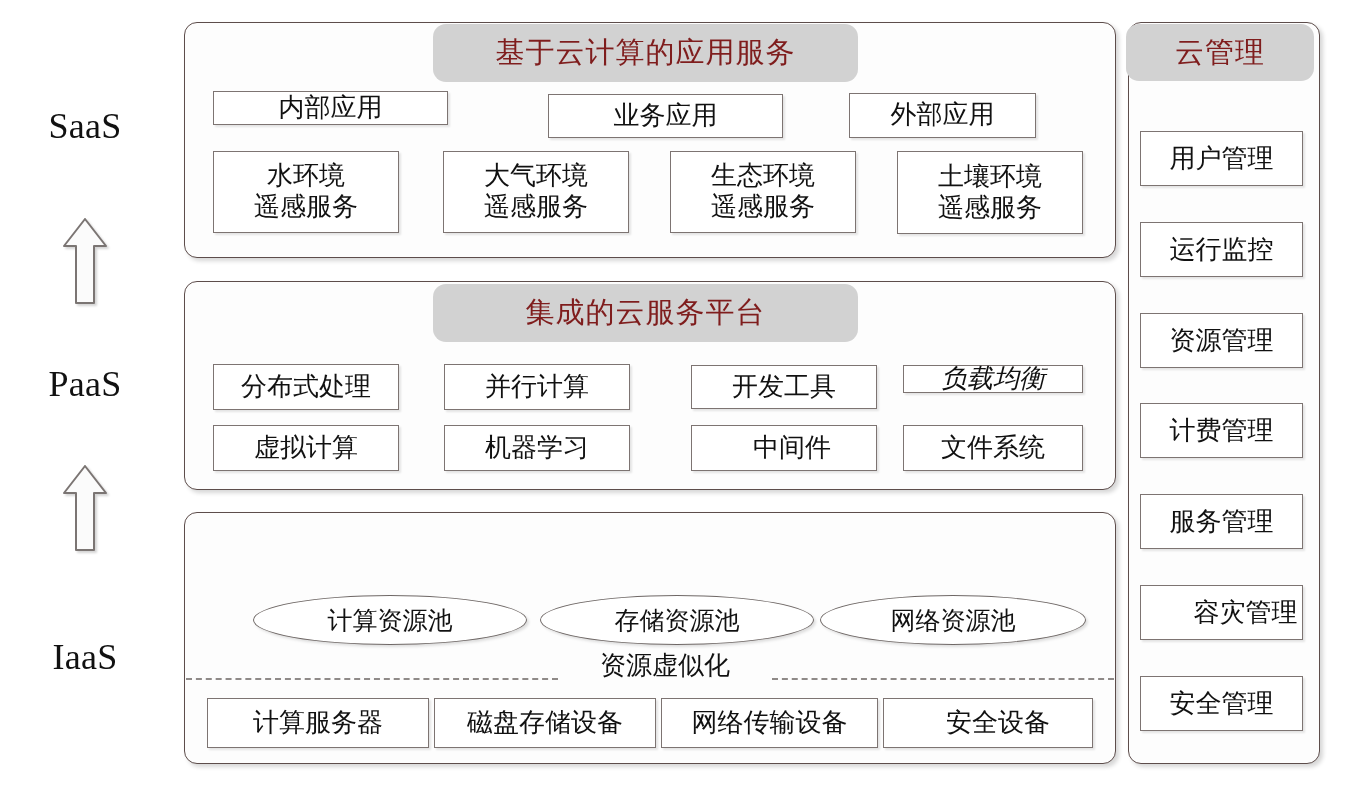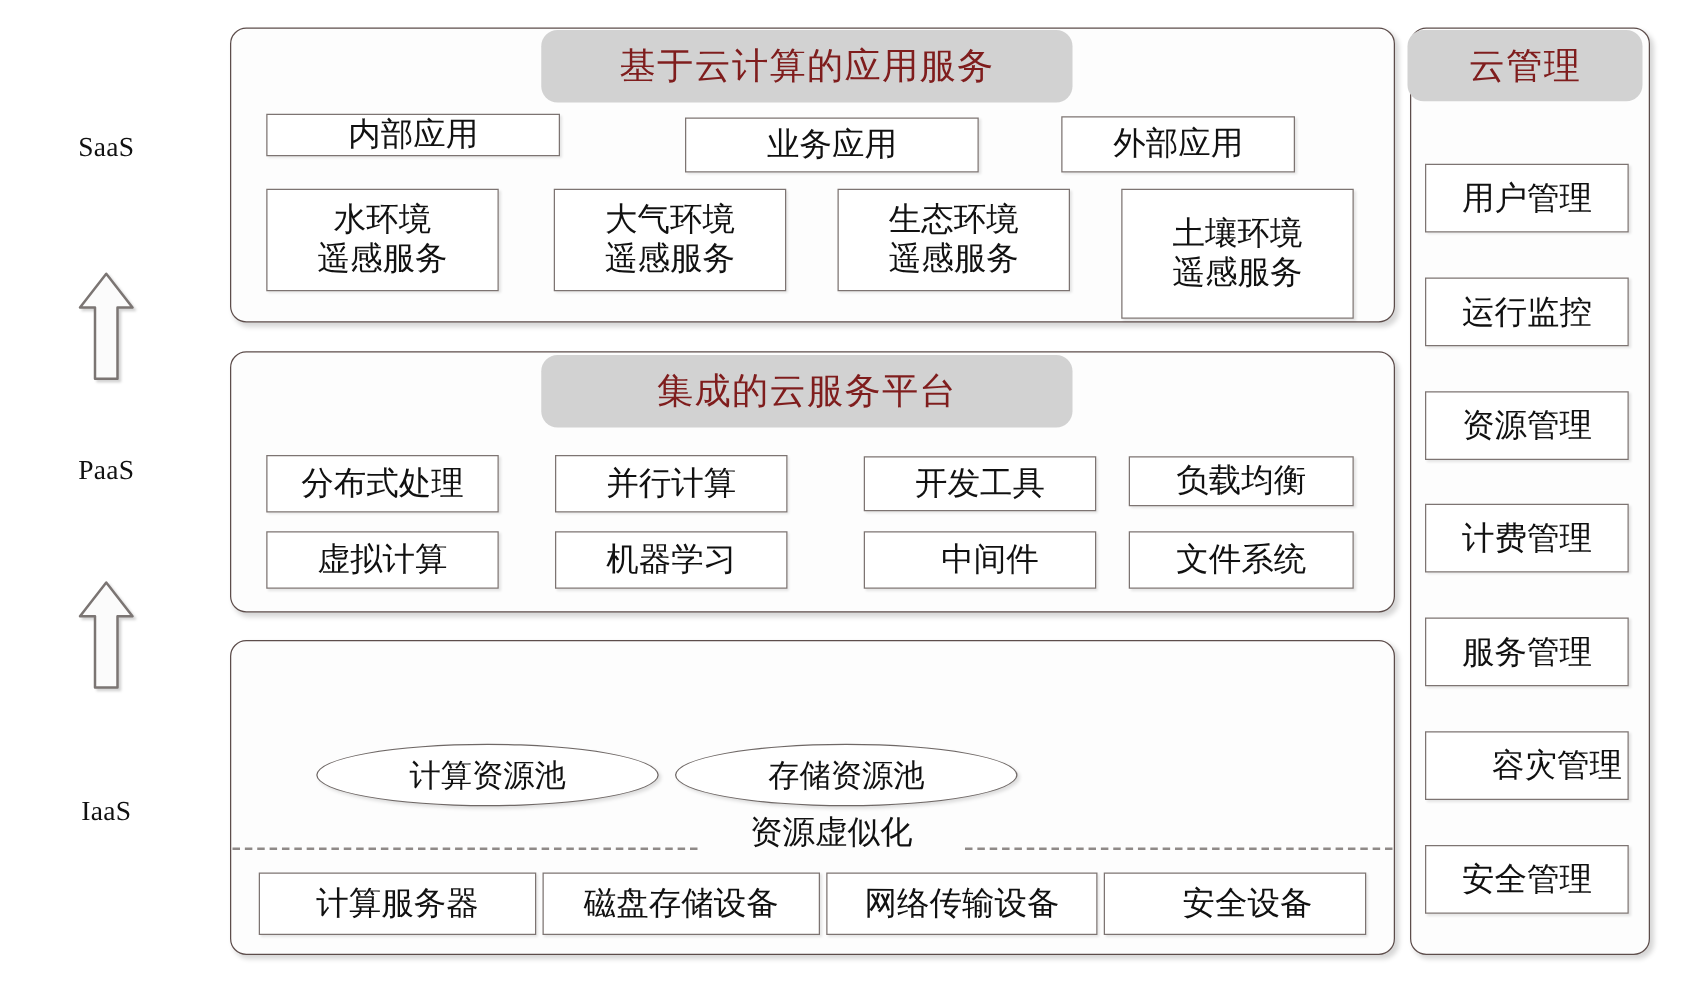--- a/index.html
+++ b/index.html
@@ -9,21 +9,21 @@
     font-family:"Liberation Serif","DejaVu Serif",serif;
     overflow:hidden;
     position:relative;
   }
   .stage{position:absolute;left:0;top:0;width:1350px;height:786px;}
 
   
   .tier-label{
     position:absolute;
     font-family:"Liberation Serif","DejaVu Serif",serif;
-    font-size:22px;
+    font-size:36px;
     color:#111;
     text-align:center;
     width:160px;
     left:5px;
     letter-spacing:.2px;
   }
   .arrow{
     position:absolute;
     left:62px;
     width:46px;
@@ -145,39 +145,39 @@
     <span class="l2">遥感服务</span>
   </div>
   <div class="box" style="left:443px;top:151px;width:186px;height:82px;">
     <span>大气环境</span>
     <span class="l2">遥感服务</span>
   </div>
   <div class="box" style="left:670px;top:151px;width:186px;height:82px;">
     <span>生态环境</span>
     <span class="l2">遥感服务</span>
   </div>
-  <div class="box" style="left:897px;top:151px;width:186px;height:104px;">
+  <div class="box" style="left:897px;top:151px;width:186px;height:83px;">
     <span>土壤环境</span>
     <span class="l2">遥感服务</span>
   </div>
 
   <div class="panel" style="left:184px;top:281px;width:932px;height:209px;"></div>
 
   <div class="banner" style="left:433px;top:284px;width:425px;height:58px;">集成的云服务平台</div>
 
   <div class="box" style="left:213px;top:364px;width:186px;height:46px;">
     <span>分布式处理</span>
   </div>
   <div class="box" style="left:444px;top:364px;width:186px;height:46px;">
     <span>并行计算</span>
   </div>
   <div class="box" style="left:691px;top:365px;width:186px;height:44px;">
     <span>开发工具</span>
   </div>
-  <div class="box" style="left:903px;top:365px;width:180px;height:40px;">
+  <div class="box" style="left:903px;top:365px;width:180px;height:28px;font-style:italic;">
     <span>负载均衡</span>
   </div>
 
   <div class="box" style="left:213px;top:425px;width:186px;height:46px;">
     <span>虚拟计算</span>
   </div>
   <div class="box" style="left:444px;top:425px;width:186px;height:46px;">
     <span>机器学习</span>
   </div>
   <div class="box" style="left:691px;top:425px;width:186px;height:46px;padding-left:16px;">
@@ -188,20 +188,23 @@
   </div>
 
   <div class="panel" style="left:184px;top:512px;width:932px;height:252px;"></div>
 
 
   <div class="pool" style="left:253px;top:595px;width:272px;height:48px;">
     <span>计算资源池</span>
   </div>
   <div class="pool" style="left:540px;top:595px;width:272px;height:48px;">
     <span>存储资源池</span>
+  </div>
+  <div class="pool" style="left:820px;top:595px;width:264px;height:48px;">
+    <span>网络资源池</span>
   </div>
 
   <div class="dash" style="left:186px;top:678px;width:372px;"></div>
   <div class="dash" style="left:772px;top:678px;width:342px;"></div>
   <div class="dash-label" style="left:560px;top:648px;width:210px;">资源虚似化</div>
 
   <div class="box" style="left:207px;top:698px;width:222px;height:50px;">
     <span>计算服务器</span>
   </div>
   <div class="box" style="left:434px;top:698px;width:222px;height:50px;">

